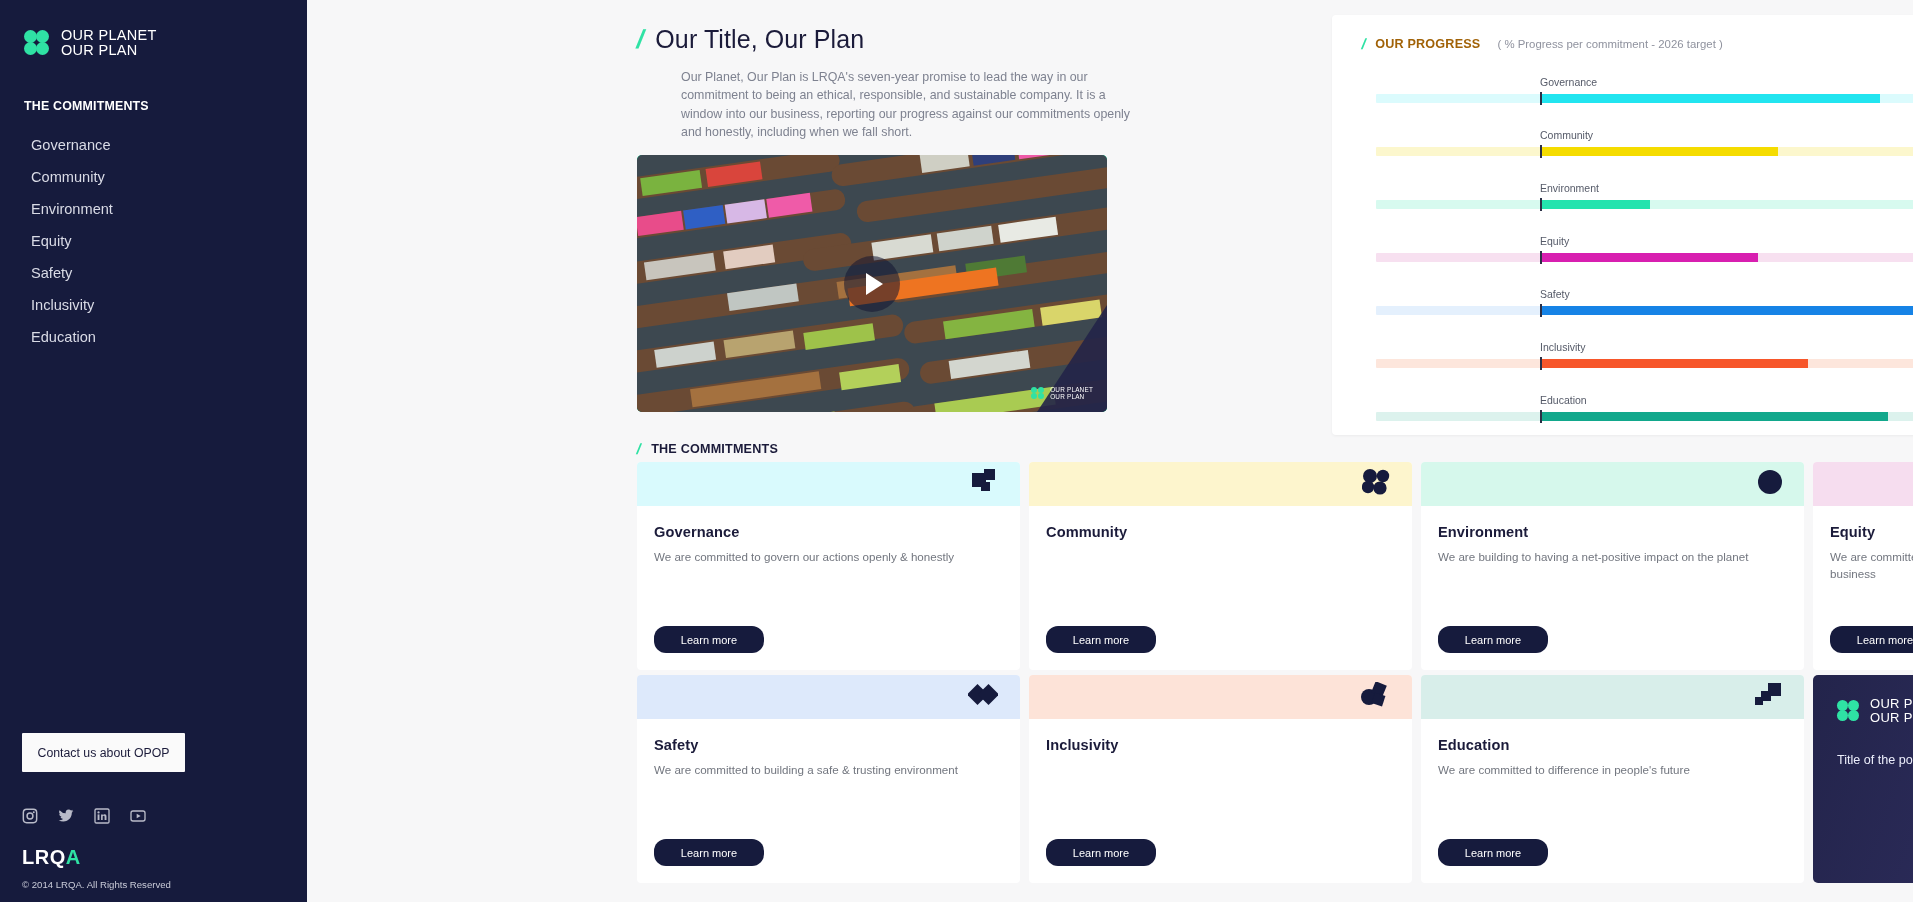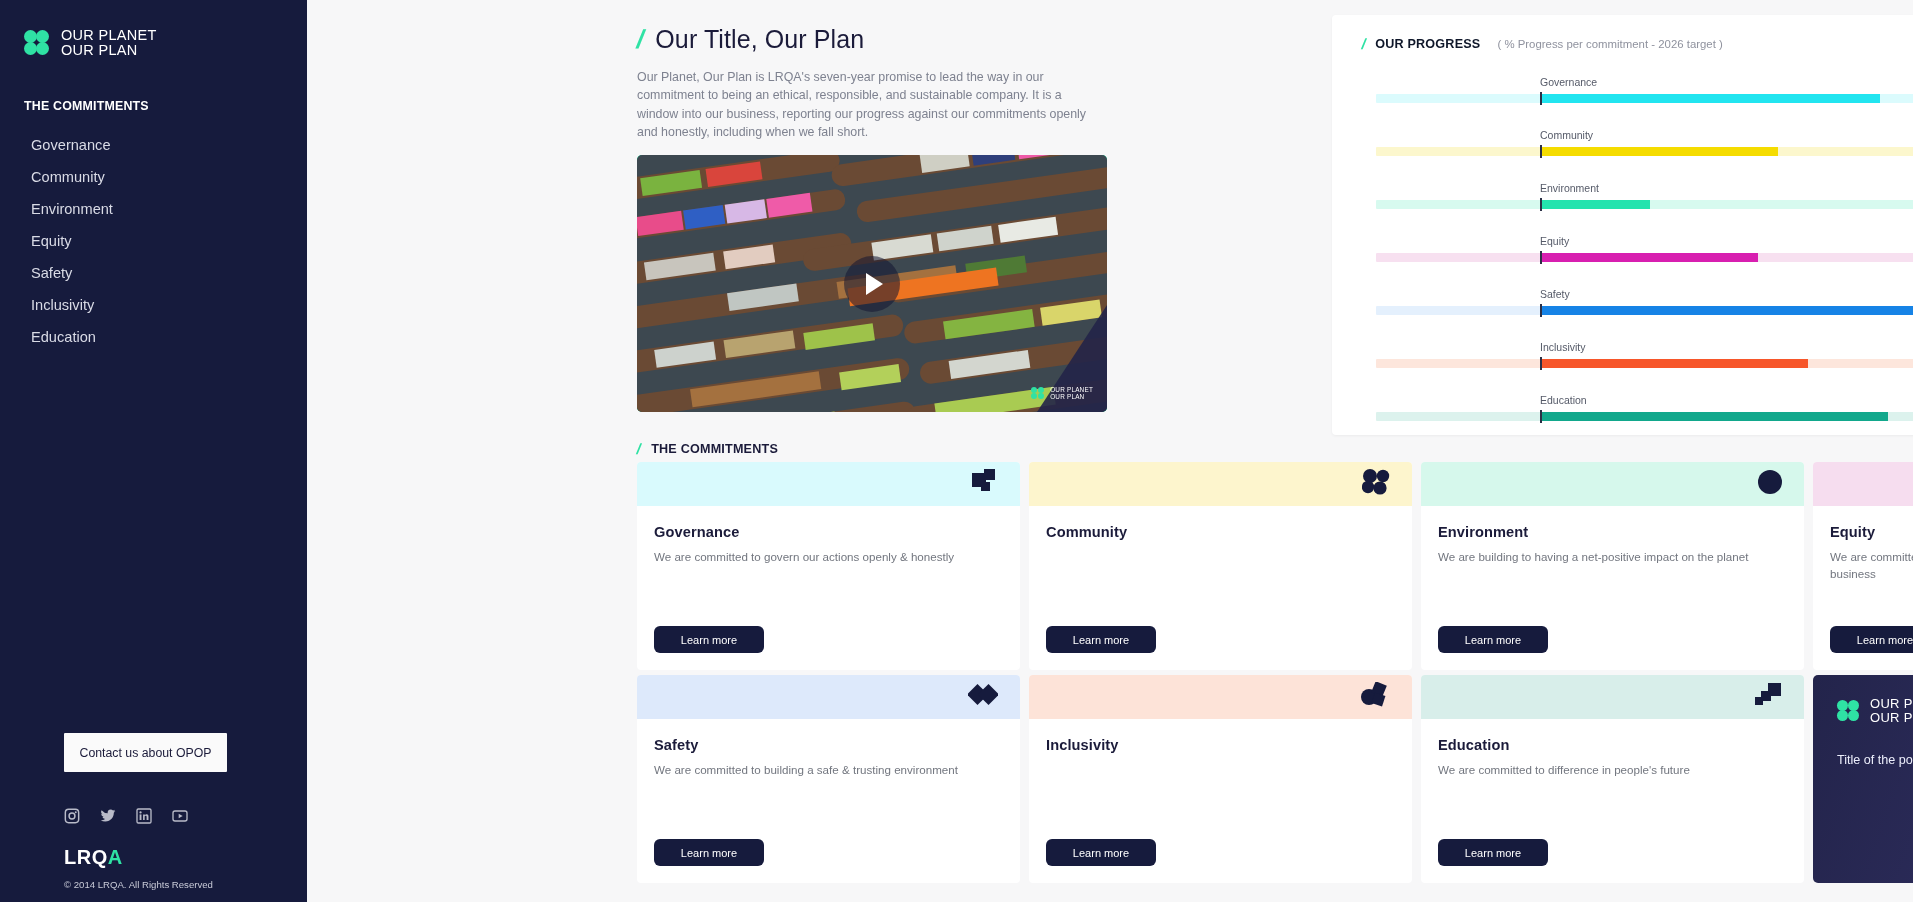--- a/index.html
+++ b/index.html
@@ -35,21 +35,21 @@
   .nav-title {
     margin:42px 0 16px 24px; font-size:12.4px; font-weight:700;
     letter-spacing:.2px; color:#ffffff;
   }
   .nav { display:flex; flex-direction:column; }
   .nav a {
     display:block; color:#d9dbe6; text-decoration:none;
     font-size:14.6px; padding:8px 0 8px 31px;
   }
 
-  .sidebar-bottom { position:absolute; left:0; bottom:0; width:307px; padding:0 0 12px 0;margin-left:42px; }
+  .sidebar-bottom { position:absolute; left:0; bottom:0; width:307px; padding:0 0 12px 0; }
   .contact-btn {
     display:block; margin:0 0 0 22px; width:163px; height:39px;
     background:#fafafa; color:#1b1b3a; border:none; cursor:pointer;
     font-size:12.3px; font-family:inherit; border-radius:1px;
   }
   .socials { display:flex; gap:20px; margin:36px 0 0 22px; align-items:center; }
   .socials .si { width:16px; height:16px; opacity:.85; cursor:pointer; display:block;}
   .lrqa { margin:22px 0 0 22px; display:flex; align-items:baseline; }
   .lrqa .l1{font-size:20px;font-weight:700;letter-spacing:.5px;color:#fff;}
   .lrqa .l2{font-size:20px;font-weight:700;letter-spacing:.5px;color:#2fe2a4;}
@@ -61,20 +61,21 @@
   .hero { position:absolute; left:330px; top:24px; width:480px; }
   .slash { color:#2fe2a4; font-weight:800; display:inline-block; transform:skewX(-12deg); }
   .hero h1 {
     font-size:25px; font-weight:400; color:#1b1b3a; letter-spacing:.1px;
     display:flex; align-items:center; gap:11px;
   }
   .hero h1 .slash { font-size:26px; }
   .hero p {
     margin-top:13px; font-size:12.4px; line-height:18.3px; color:#7e8290;
     width:466px;
+    margin-left:44px;
   }
 
   .video {
     position:absolute; left:330px; top:155px; width:470px; height:130px;
     height:257px; border-radius:5px; overflow:hidden; background:#2ae6a6;
     cursor:pointer;
   }
   .video .photo { position:absolute; inset:0; }
   .video .play {
     position:absolute; left:50%; top:50%; transform:translate(-50%,-50%);
@@ -98,21 +99,21 @@
   .video .wm .wt span{display:block;}
 
   
   .progress-panel {
     position:absolute; left:1025px; top:15px; width:870px; height:420px;
     background:#fff; border-radius:4px; box-shadow:0 1px 3px rgba(0,0,0,.05);
     padding:20px 24px 10px 24px;
   }
   .pp-head { display:flex; align-items:center; gap:9px; padding-left:6px;}
   .pp-head .slash{font-size:15px;}
-  .pp-title { font-size:12.6px; font-weight:700; letter-spacing:.2px; color:#0f172a; }
+  .pp-title { font-size:12.6px; font-weight:700; letter-spacing:.2px; color:#a16207; }
   .pp-sub { font-size:11.4px; color:#8f929e; margin-left:8px; }
 
   .bars { margin-top:22px; }
   .bar-row { position:relative; height:53px; }
   .bar-label {
     position:absolute; left:184px; top:2px; font-size:10.5px; color:#555a68;
   }
   .bar-track {
     position:absolute; left:20px; right:4px; top:20px; height:9px; border-radius:1px;
   }
@@ -136,21 +137,21 @@
     display:flex; flex-direction:column;
   }
   .card-top { height:44px; position:relative; }
   .card-icon { position:absolute; right:22px; top:50%; transform:translateY(-50%); }
   .card-body { padding:18px 17px 0 17px; flex:1; display:flex; flex-direction:column;}
   .card-body h3 { font-size:14.6px; font-weight:600; color:#1b1b3a; letter-spacing:.1px;}
   .card-body p { margin-top:8px; font-size:11.6px; line-height:17px; color:#72767f; max-width:340px;}
   .learn {
     margin-top:auto; margin-bottom:17px;
     width:110px; height:27px; background:#161b3d; color:#fff; border:none;
-    font-family:inherit; font-size:11px; cursor:pointer; border-radius:6px;
+    font-family:inherit; font-size:11px; cursor:pointer; border-radius:12px;
   }
 
   
   .podcast {
     height:208px; border-radius:5px; position:relative; overflow:hidden;
     background:linear-gradient(110deg,#23244b 0%,#2a2a57 42%,#4a3f9e 72%,#6d49cf 100%);
     cursor:pointer;
   }
   .pod-brand { position:absolute; left:24px; top:22px; display:flex; align-items:center; gap:10px;}
   .pod-brand .bm { width:23px;height:23px;position:relative;flex:0 0 23px;}

